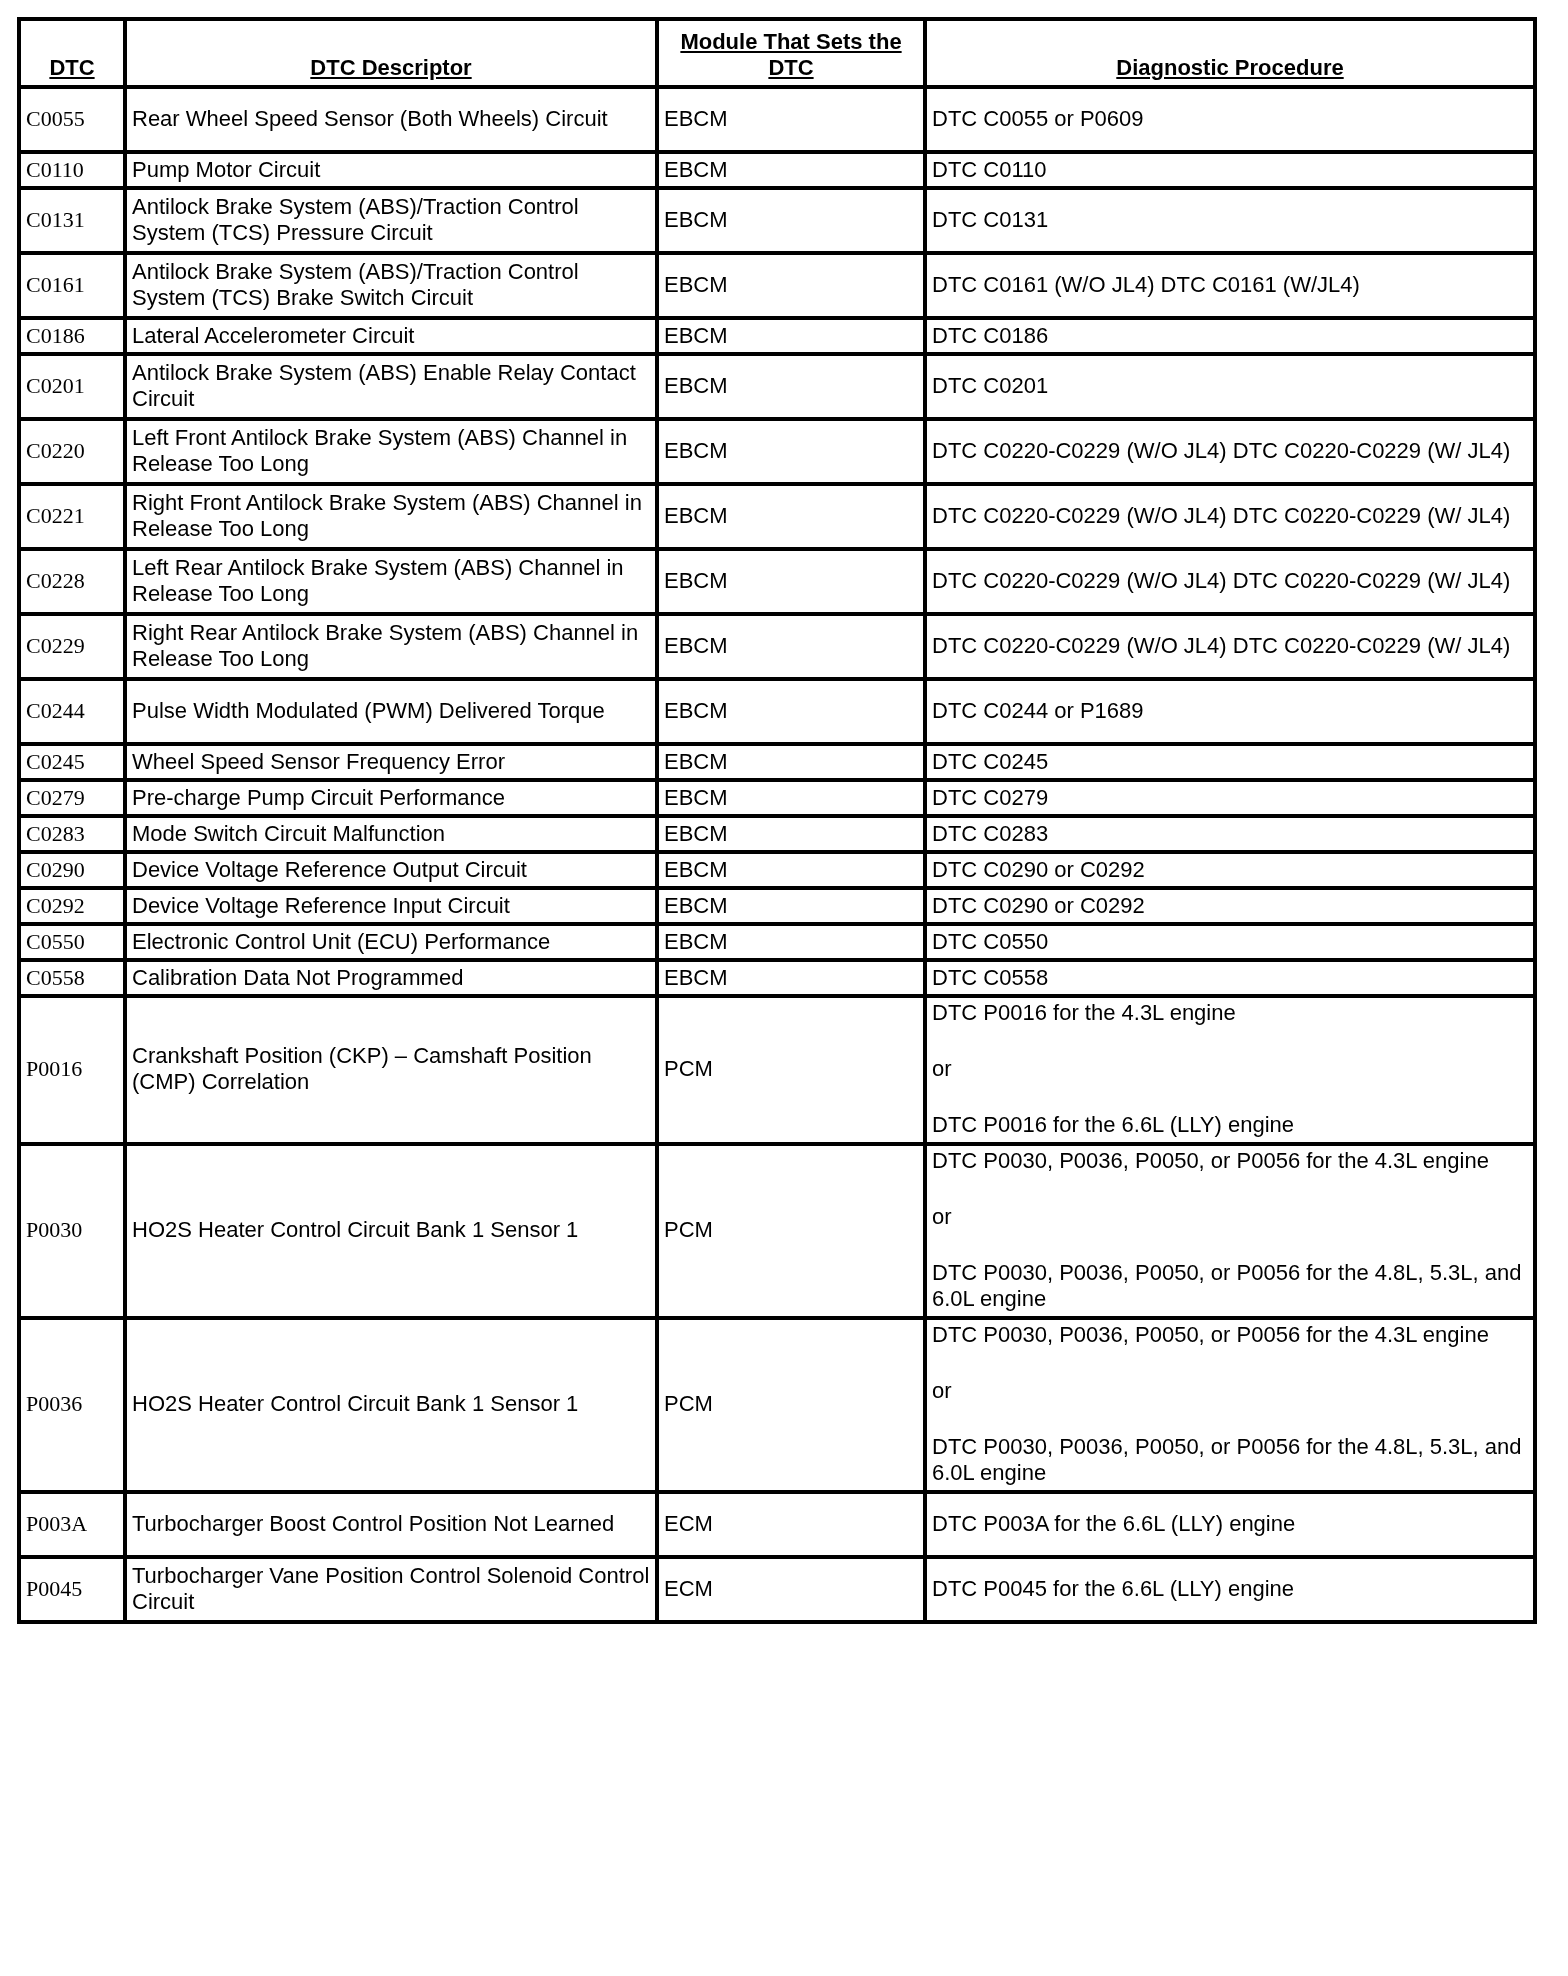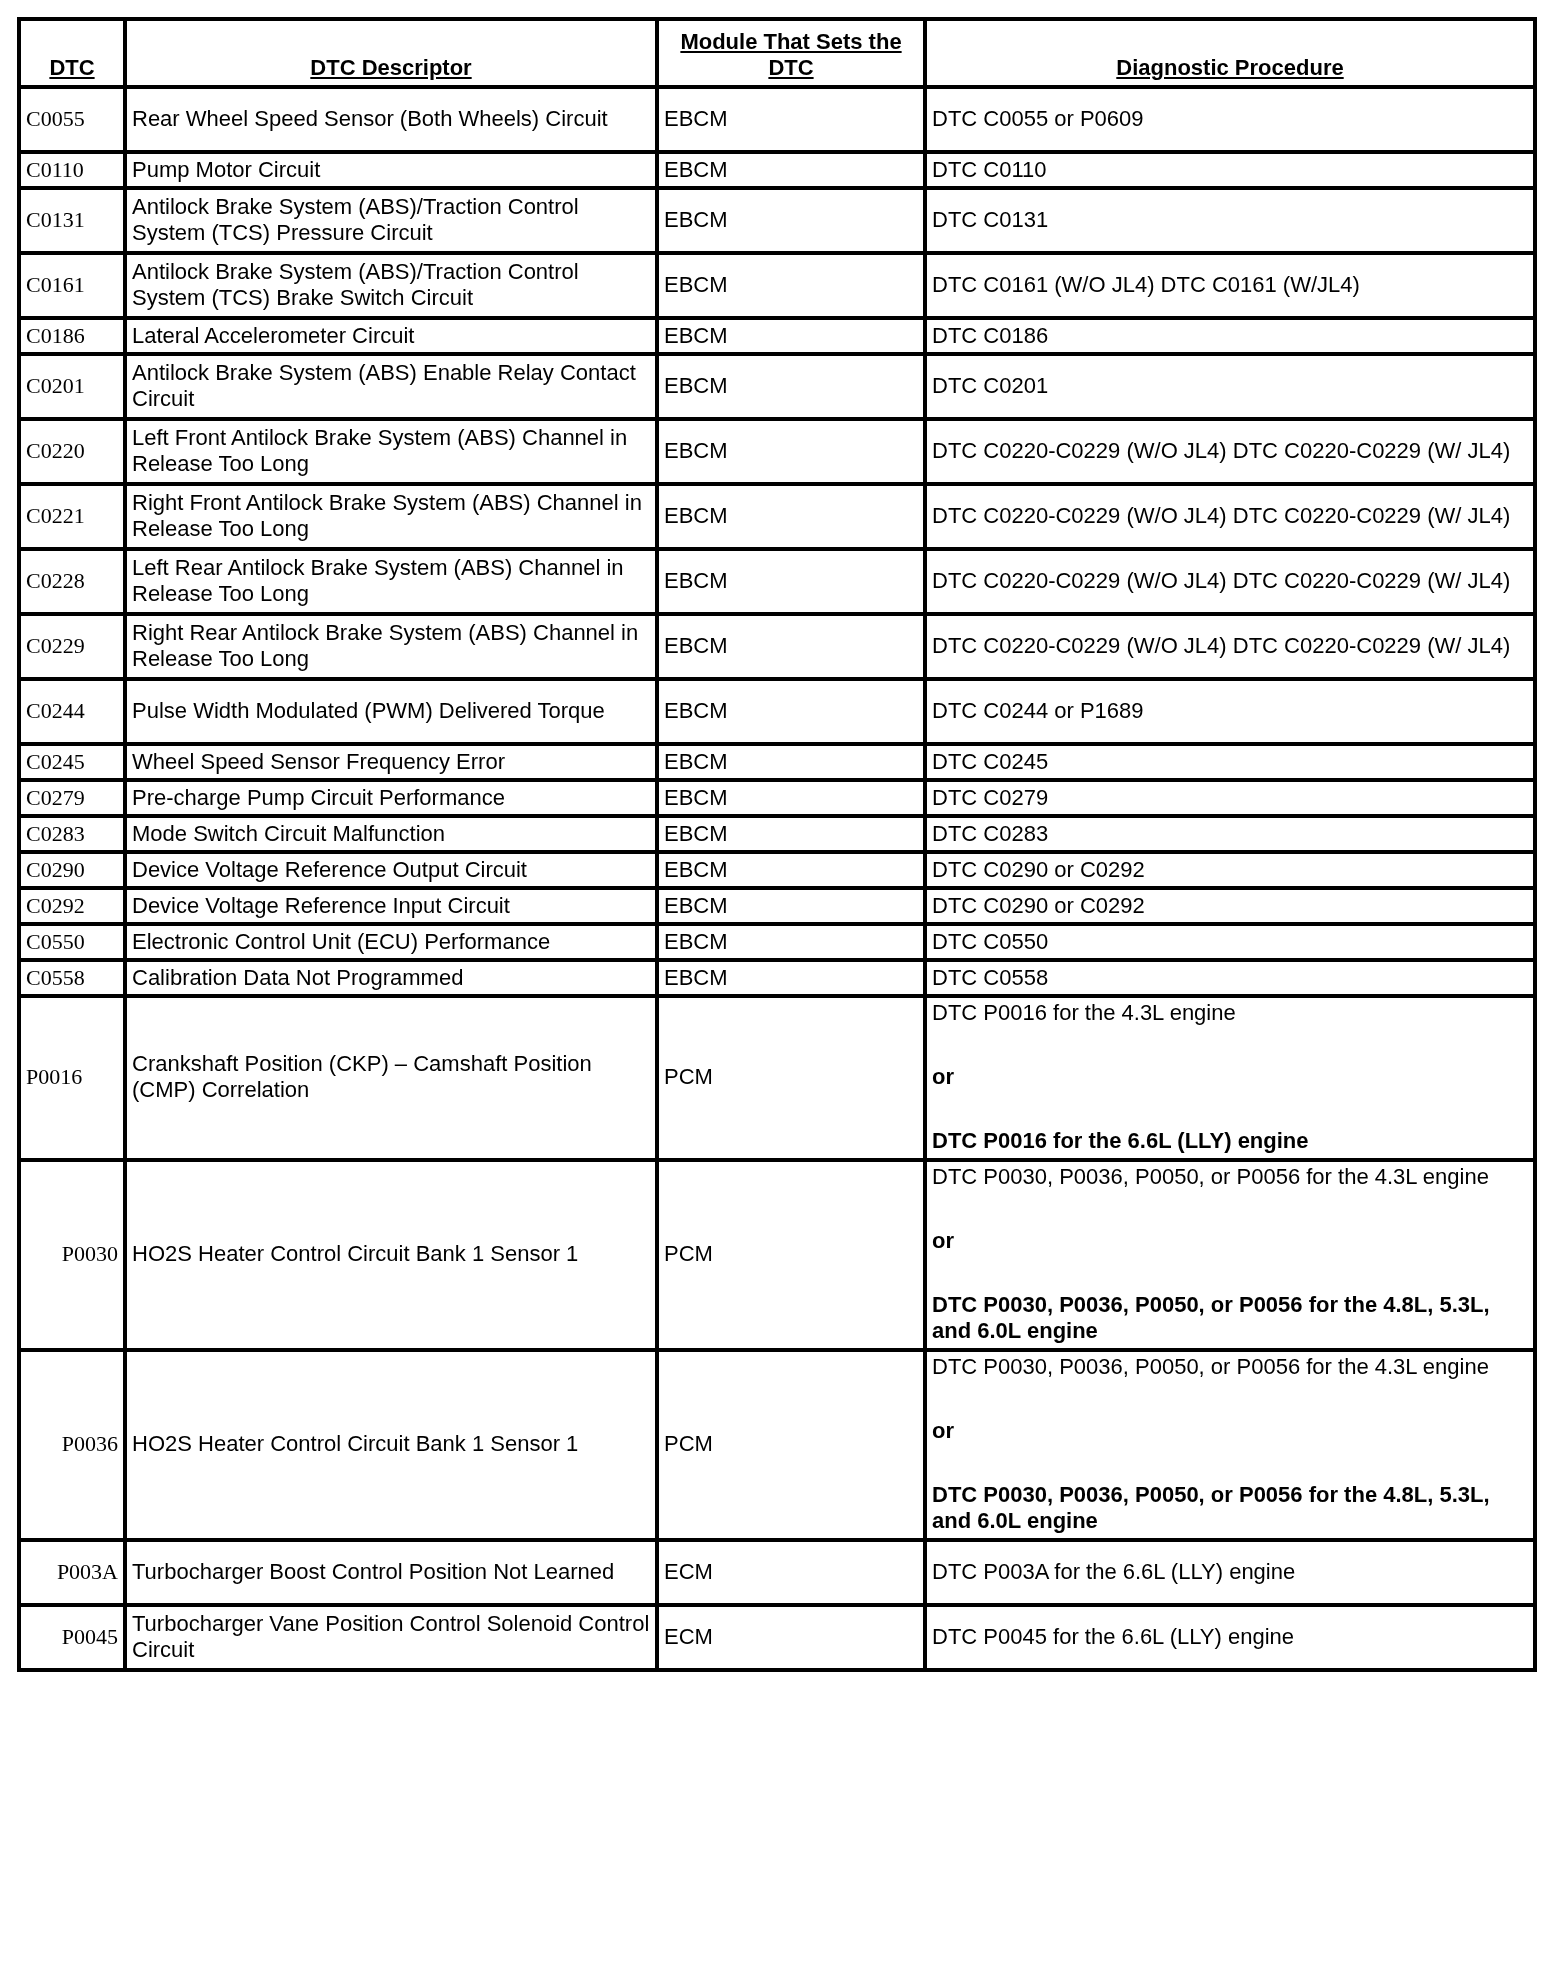--- a/index.html
+++ b/index.html
@@ -37,29 +37,28 @@
   table.dtc-table thead th {
     font-weight: bold;
     text-align: center;
     vertical-align: bottom;
     height: 58px;
     padding: 2px 4px 4px 4px;
     line-height: 26px;
     text-decoration: underline;
   }
   td.col-dtc { text-align: center; padding-left: 3px; padding-right: 3px; font-family: Liberation Serif, serif; }
-  td.col-dtc.left { text-align: right; margin-left: 23px; }
+  td.col-dtc.left { text-align: left; margin-left: 23px; }
   tr.single td { height: 26px; padding-top: 3px; padding-bottom: 3px; }
   tr.double td { height: 54px; padding-top: 3px; padding-bottom: 4px; }
   .proc p {
     margin: 0;
   }
   .proc p + p {
-    margin-top: 38px;
-    font-weight: bold;
+    margin-top: 30px;
   }
   tr.multi td { padding-top: 2px; padding-bottom: 4px; }
 </style>
 </head>
 <body>
 
 <table class="dtc-table">
   <colgroup>
     <col style="width:106px">
     <col style="width:532px">

